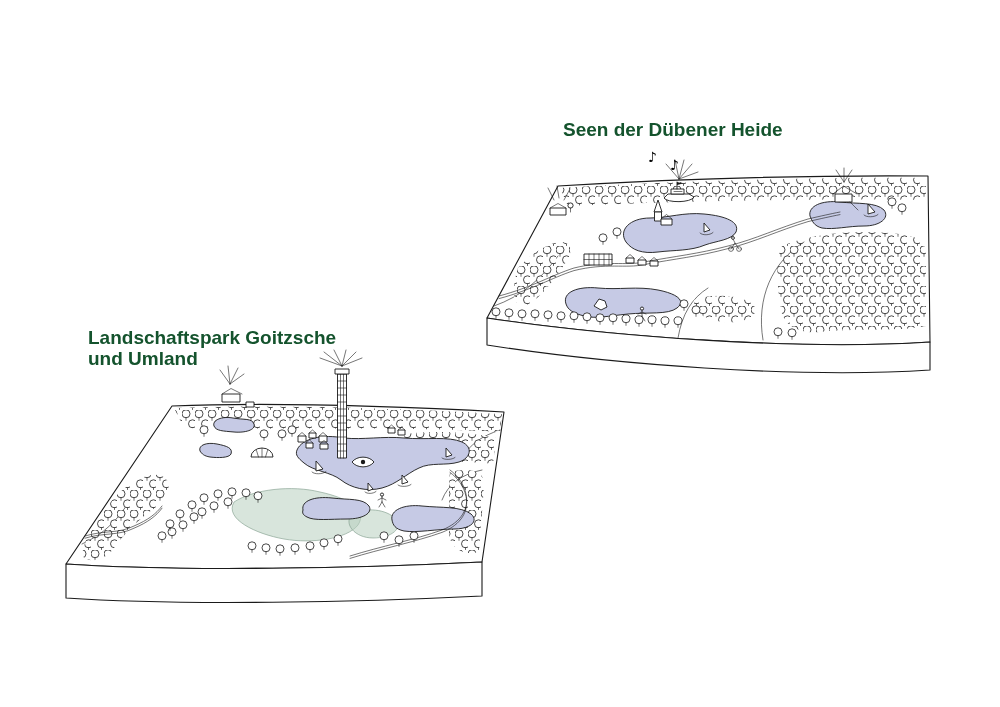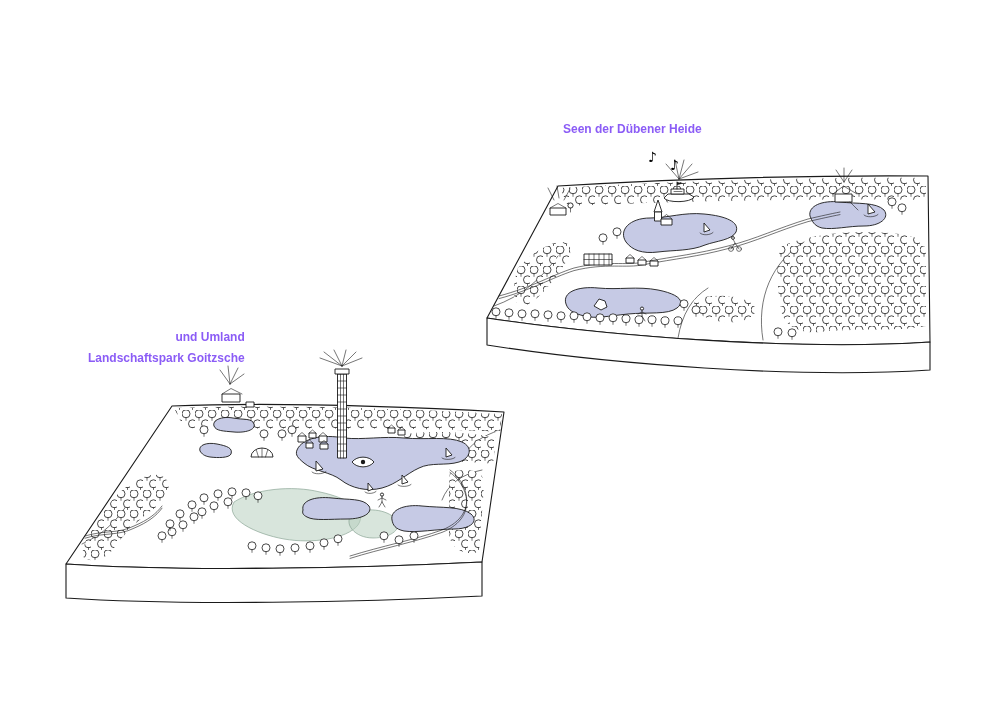--- a/index.html
+++ b/index.html
@@ -1,18 +1,18 @@
 <!DOCTYPE html>
 <html><head>
 <meta charset="utf-8">
 <style>
   html,body{margin:0;padding:0;background:#fff;}
   .canvas{position:relative;width:1000px;height:707px;background:#fff;overflow:hidden;
           font-family:"Liberation Sans",sans-serif;}
-  .title{position:absolute;font-weight:700;font-size:12px;line-height:21px;color:#8b5cf6;text-align:right;}
+  .title{position:absolute;font-weight:700;font-size:19px;line-height:21px;color:#14532d;}
   svg{position:absolute;overflow:visible;}
   .face{fill:#ffffff;stroke:#1a1a1a;stroke-width:1.1;stroke-linejoin:round;}
   .ln{fill:none;stroke:#1a1a1a;stroke-width:0.9;stroke-linecap:round;stroke-linejoin:round;}
   .thin{stroke-width:0.6;}
   .lake{stroke:#1a1a1a;stroke-width:0.9;}
   .wet{stroke:#7d9a8a;stroke-width:0.6;fill-opacity:0.55;}
   .bld{fill:#ffffff;stroke:#1a1a1a;stroke-width:0.9;stroke-linejoin:round;}
   .tree{fill:#ffffff;stroke:#1a1a1a;stroke-width:0.8;}
   .note{font-family:"DejaVu Sans",sans-serif;font-size:14px;font-weight:700;fill:#000;}
 </style>
@@ -154,22 +154,22 @@
       <use href="#a_t" x="125" y="96"></use>
         <use href="#a_t" x="139" y="90"></use>
       <use href="#a_t" x="300" y="190"></use>
         <use href="#a_t" x="314" y="191"></use>
       <use href="#a_t" x="414" y="60"></use>
         <use href="#a_t" x="424" y="66"></use>
     </g>
   </svg>
 
   <div class="title" style="left:88px;top:327px">
+    <div>Landschaftspark Goitzsche</div>
     <div>und Umland</div>
-    <div>Landschaftspark Goitzsche</div>
   </div>
 
   <svg style="left:52px;top:350px" width="470" height="260" viewBox="0 0 470 260">
     <defs>
       <g id="b_t">
         <circle class="tree" cx="0" cy="-4.2" r="4"></circle>
         <line class="ln thin" x1="0" y1="-0.6" x2="0" y2="2.4"></line>
       </g>
       <pattern id="b_f" width="13" height="20" patternUnits="userSpaceOnUse">
         <use href="#b_t" x="4" y="8"></use>

